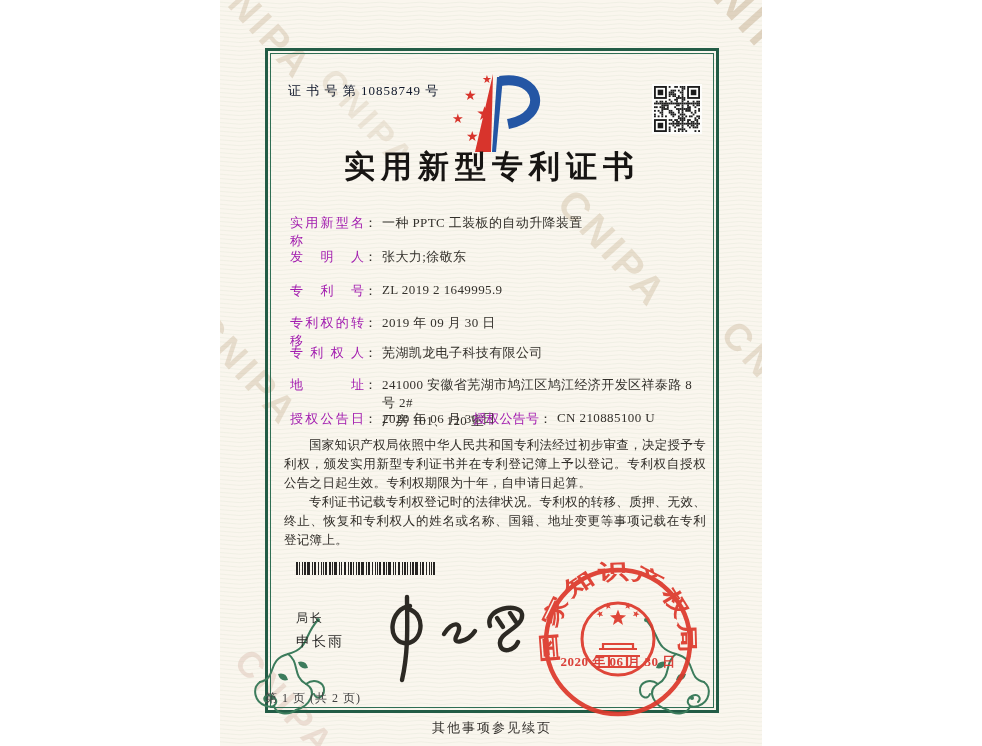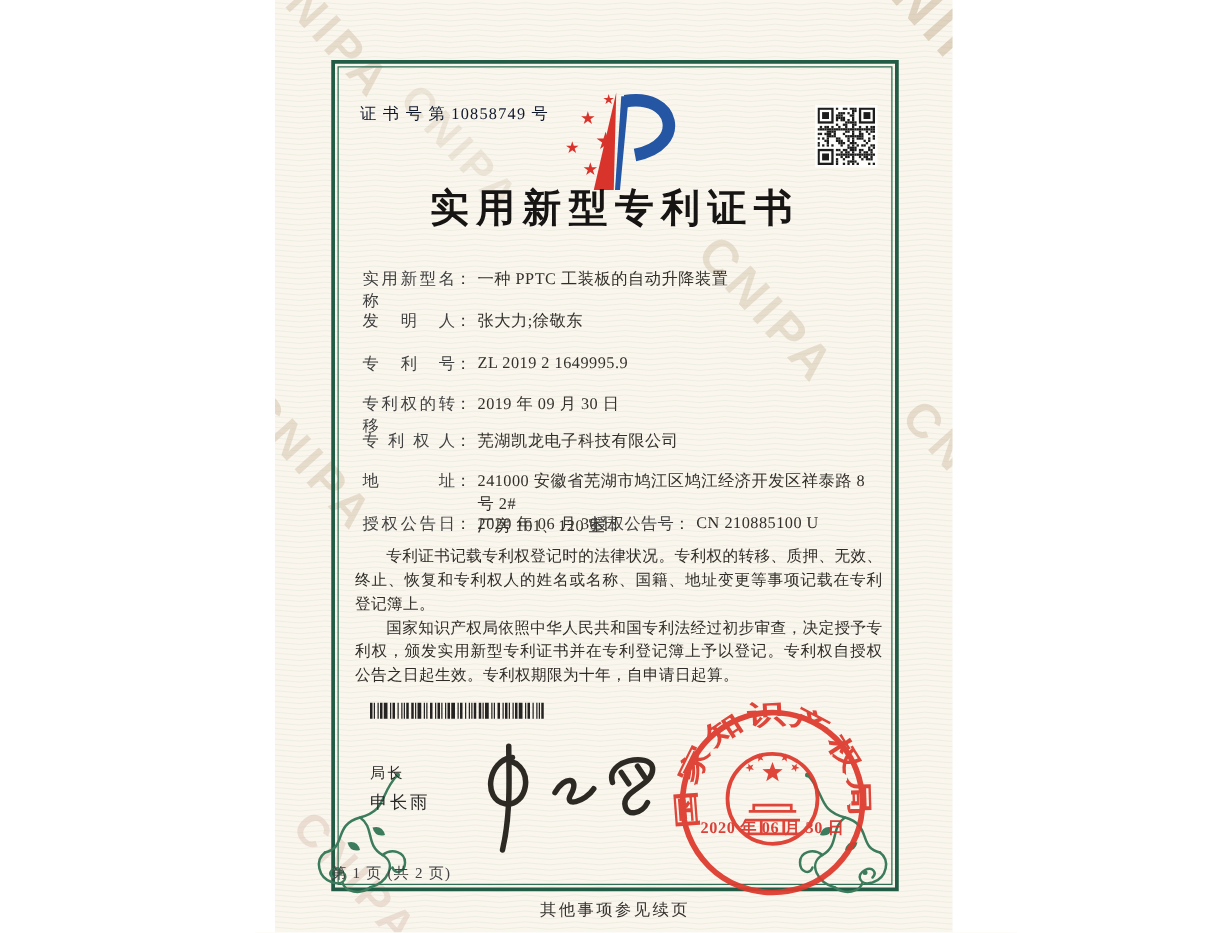--- a/index.html
+++ b/index.html
@@ -39,21 +39,21 @@
   .logo .star{position:absolute;color:#d8342c;line-height:1;font-family:"DejaVu Sans",sans-serif;}
   .qr{position:absolute;left:432px;top:84px;width:46px;height:46px;background:#fdfdfb;padding:2px;}
   .title{
     position:absolute;left:45px;top:146px;width:454px;text-align:center;
     font-size:31px;font-weight:bold;color:#171513;letter-spacing:6px;
   }
   .row{position:absolute;left:70px;font-size:13px;color:#33302b;}
   .r0{top:214px}.r1{top:248px}.r2{top:282px}.r3{top:314px}.r4{top:344px}.r5{top:376px}.r6{top:410px}
   .f-label{
     display:inline-block;width:74px;text-align:justify;text-align-last:justify;
-    vertical-align:top;color:#404040;
+    vertical-align:top;color:#a21caf;
   }
   .colon{vertical-align:top;}
   .f-value{display:inline-block;margin-left:5px;vertical-align:top;max-width:320px;letter-spacing:0.4px;}
   .grant2{position:absolute;left:253px;top:410px;font-size:13px;color:#33302b;}
   .grant2 .f-label{width:66px;}
   .paras{
     position:absolute;left:64px;top:436px;width:422px;font-size:12.5px;line-height:19px;
     color:#302d28;text-align:justify;letter-spacing:0.3px;
   }
   .paras p{margin:0;text-indent:2em;}
@@ -582,22 +582,22 @@
       </div>
 
       <div class="row r6">
         <span class="f-label">授权公告日</span><span class="colon">：</span><span class="f-value">2020 年 06 月 30 日</span>
       </div>
       <div class="grant2">
         <span class="f-label">授权公告号</span><span class="colon">：</span><span class="f-value">CN 210885100 U</span>
       </div>
 
       <div class="paras">
+        <p>国家知识产权局依照中华人民共和国专利法经过初步审查，决定授予专利权，颁发实用新型专利证书并在专利登记簿上予以登记。专利权自授权公告之日起生效。专利权期限为十年，自申请日起算。</p>
         <p>专利证书记载专利权登记时的法律状况。专利权的转移、质押、无效、终止、恢复和专利权人的姓名或名称、国籍、地址变更等事项记载在专利登记簿上。</p>
-        <p>国家知识产权局依照中华人民共和国专利法经过初步审查，决定授予专利权，颁发实用新型专利证书并在专利登记簿上予以登记。专利权自授权公告之日起生效。专利权期限为十年，自申请日起算。</p>
       </div>
 
       <svg class="barcode" id="barcode" width="140" height="14">
           <rect x="0" y="0" width="2" height="13" fill="#262422"></rect>
           <rect x="3" y="0" width="1" height="13" fill="#262422"></rect>
           <rect x="6" y="0" width="1" height="13" fill="#262422"></rect>
           <rect x="8" y="0" width="2" height="13" fill="#262422"></rect>
           <rect x="11" y="0" width="3" height="13" fill="#262422"></rect>
           <rect x="16" y="0" width="1" height="13" fill="#262422"></rect>
           <rect x="18" y="0" width="2" height="13" fill="#262422"></rect>

